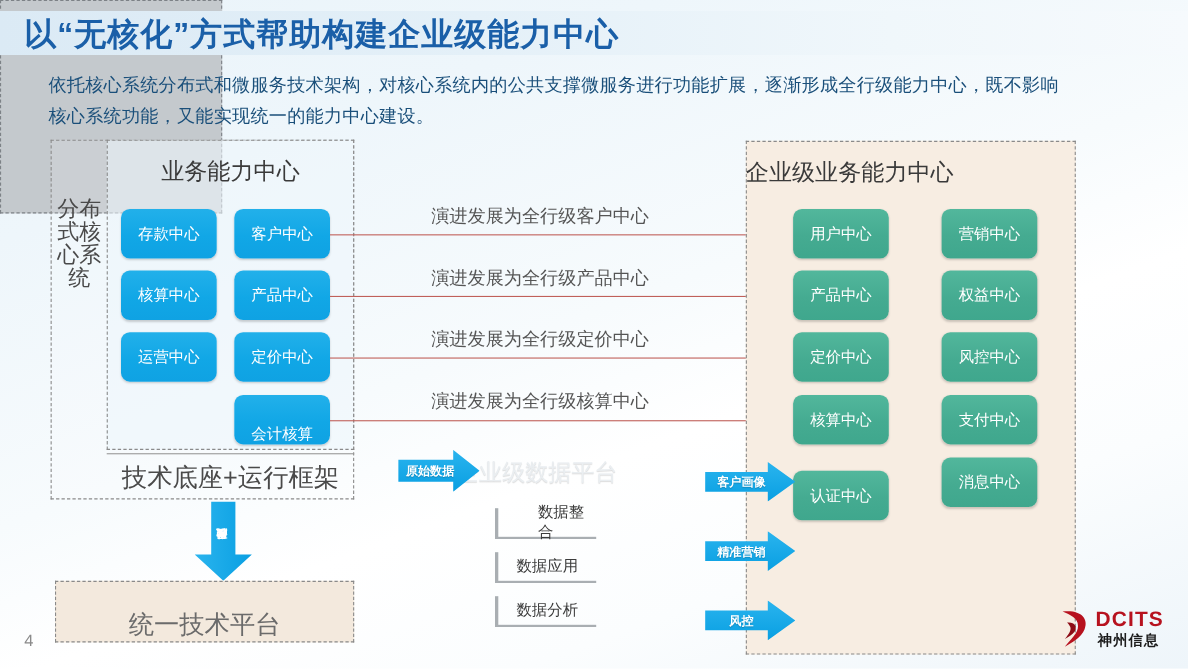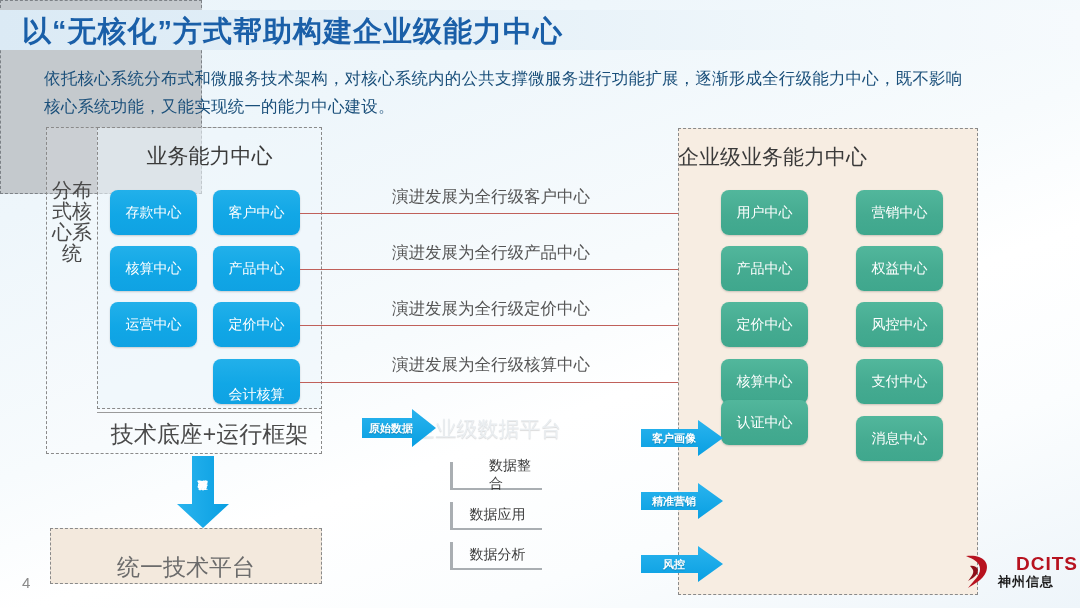--- a/index.html
+++ b/index.html
@@ -160,21 +160,21 @@
 
   
   #page-num {
     position: absolute; left: 22px; top: 574px;
     font-size: 15px; color: #8a8a8a;
   }
 
   
   #logo { position: absolute; left: 960px; top: 552px; width: 112px; height: 44px; }
   #logo-text {
-    position: absolute; left: 56px; top: 1px;
+    position: absolute; left: 36px; top: 1px;
     font-size: 19px; font-weight: bold; color: #b7121f; letter-spacing: 1px;
   }
   #logo-sub {
     position: absolute; left: 38px; top: 21px;
     font-size: 13px; font-weight: bold; color: #1d1d1d; letter-spacing: 1px; text-align: center;
   }
 </style>
 </head>
 <body>
 
@@ -245,21 +245,21 @@
     </div>
   <div class="greenbox" style="left:721px; top:246px;">
       <span>产品中心</span>
     </div>
   <div class="greenbox" style="left:721px; top:302px;">
       <span>定价中心</span>
     </div>
   <div class="greenbox" style="left:721px; top:359px;">
       <span>核算中心</span>
     </div>
-  <div class="greenbox" style="left:721px; top:400px;">
+  <div class="greenbox" style="left:721px; top:428px;">
       <span>认证中心</span>
     </div>
 
   <div class="greenbox" style="left:856px; top:190px;">
       <span>营销中心</span>
     </div>
   <div class="greenbox" style="left:856px; top:246px;">
       <span>权益中心</span>
     </div>
   <div class="greenbox" style="left:856px; top:302px;">

